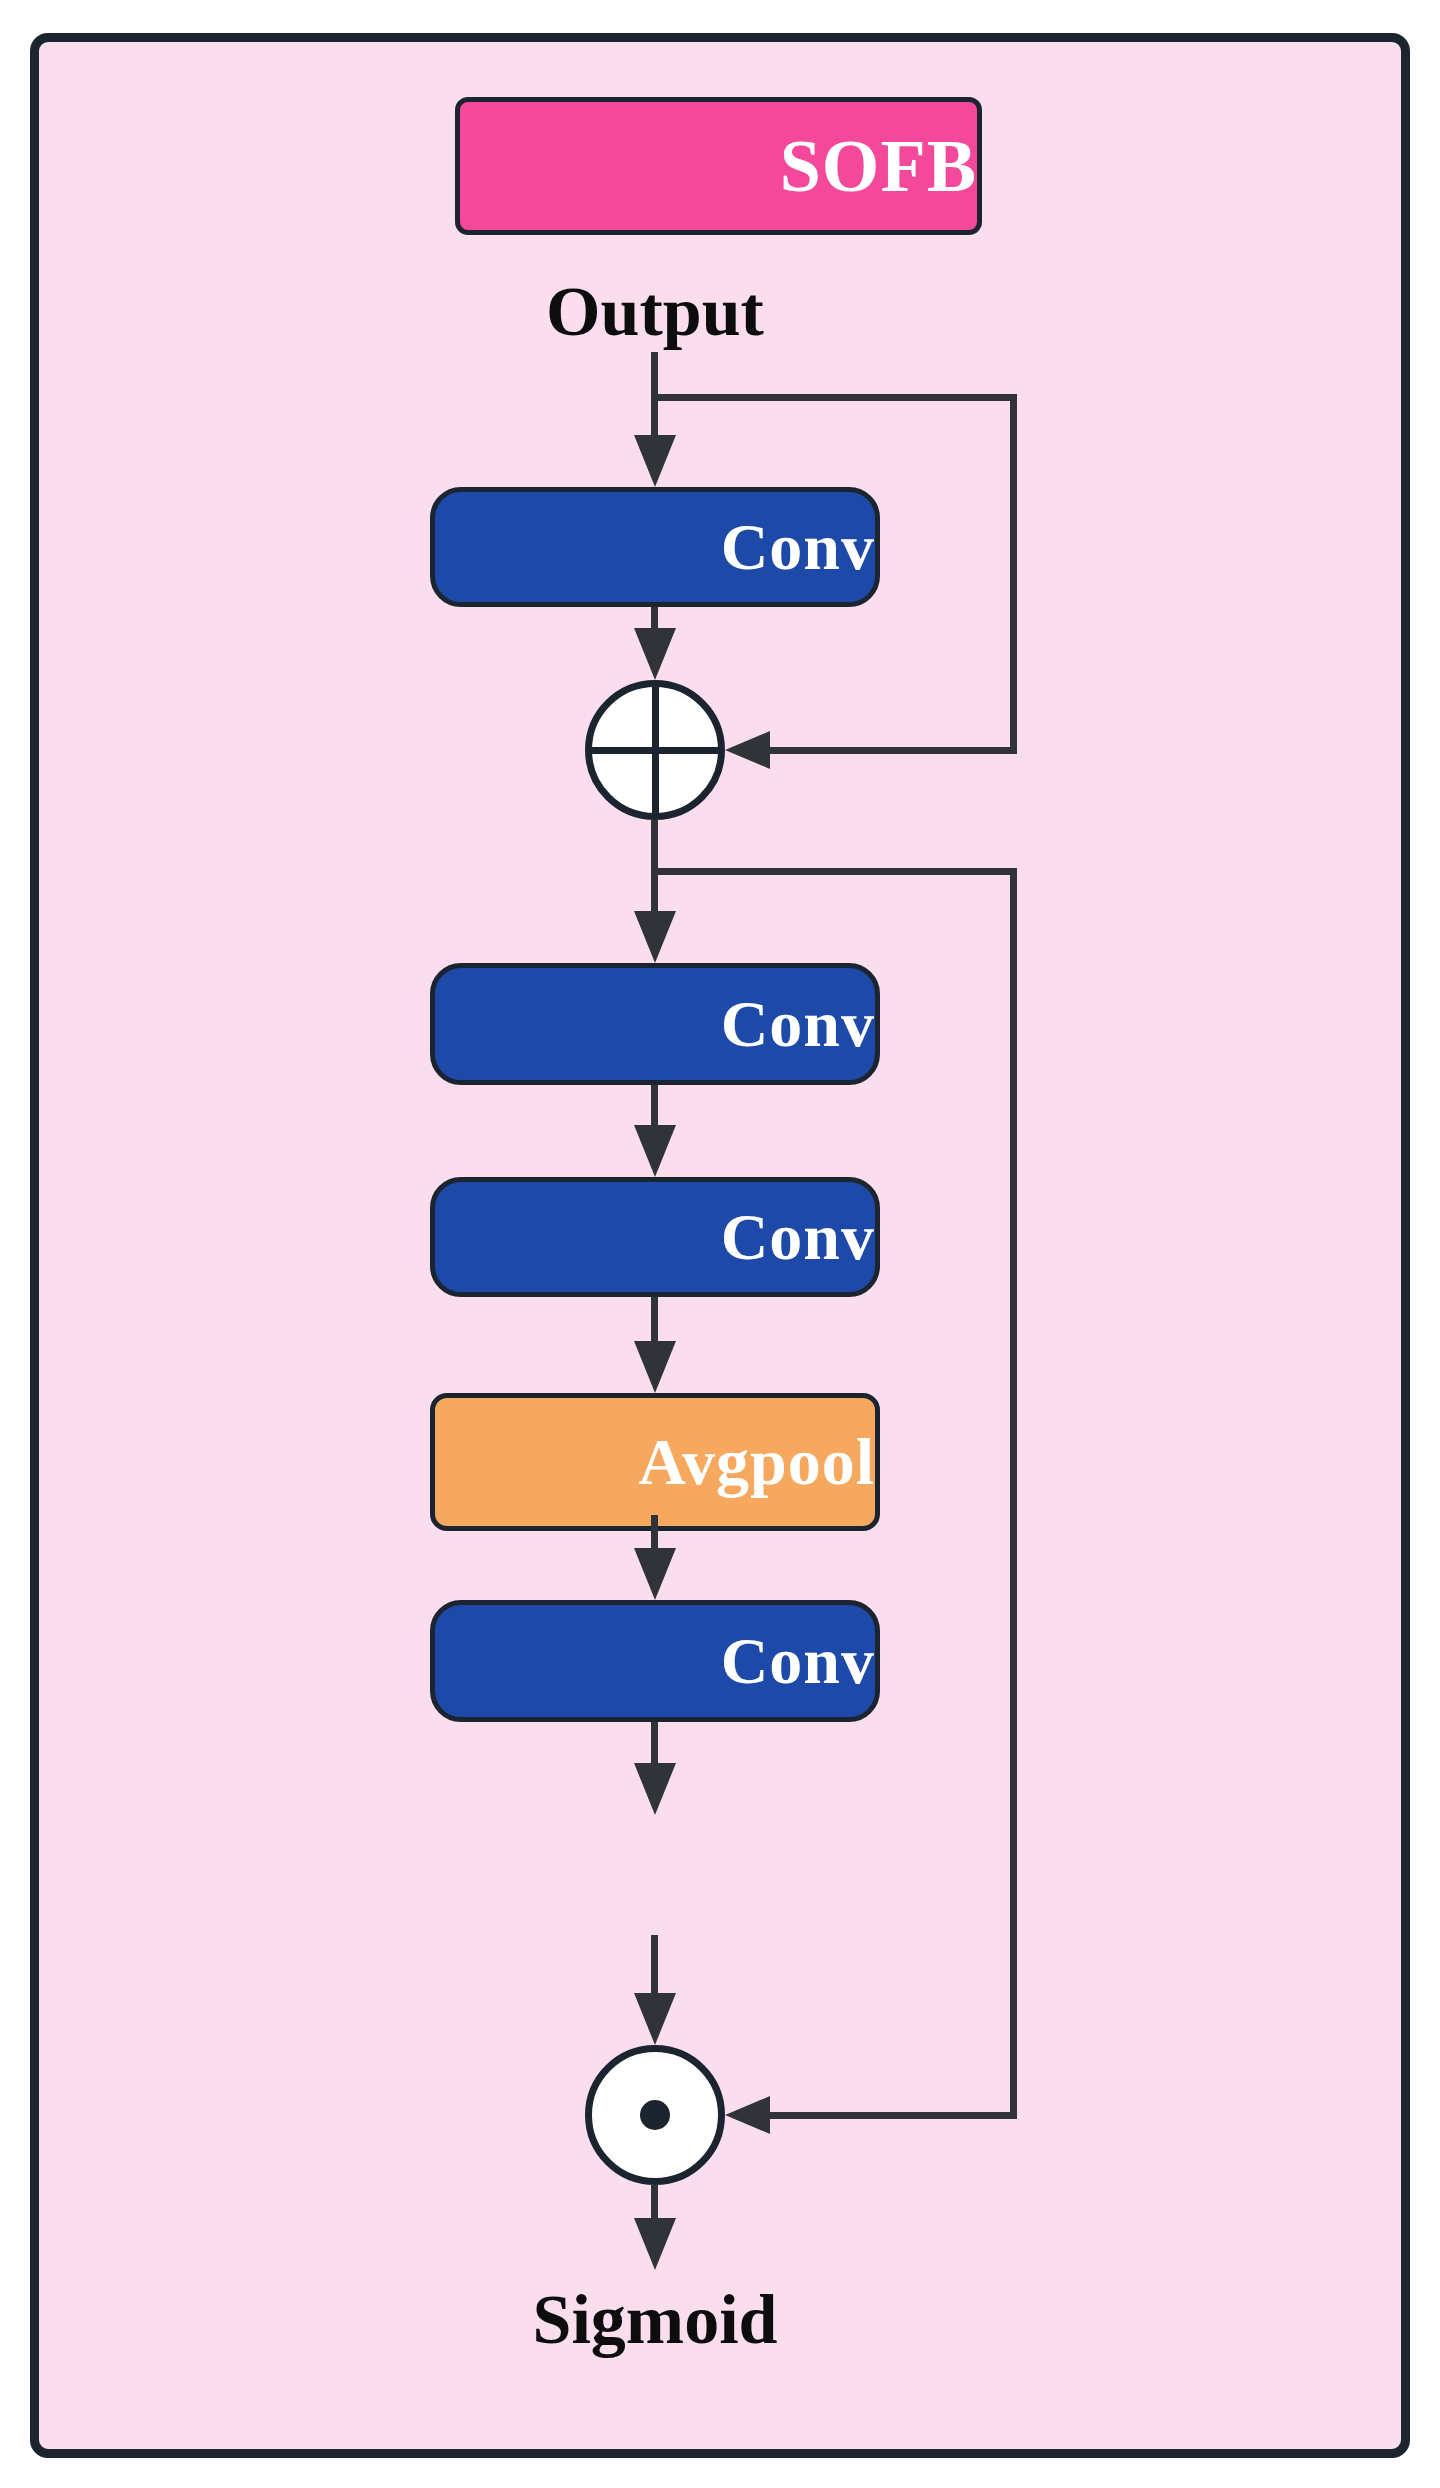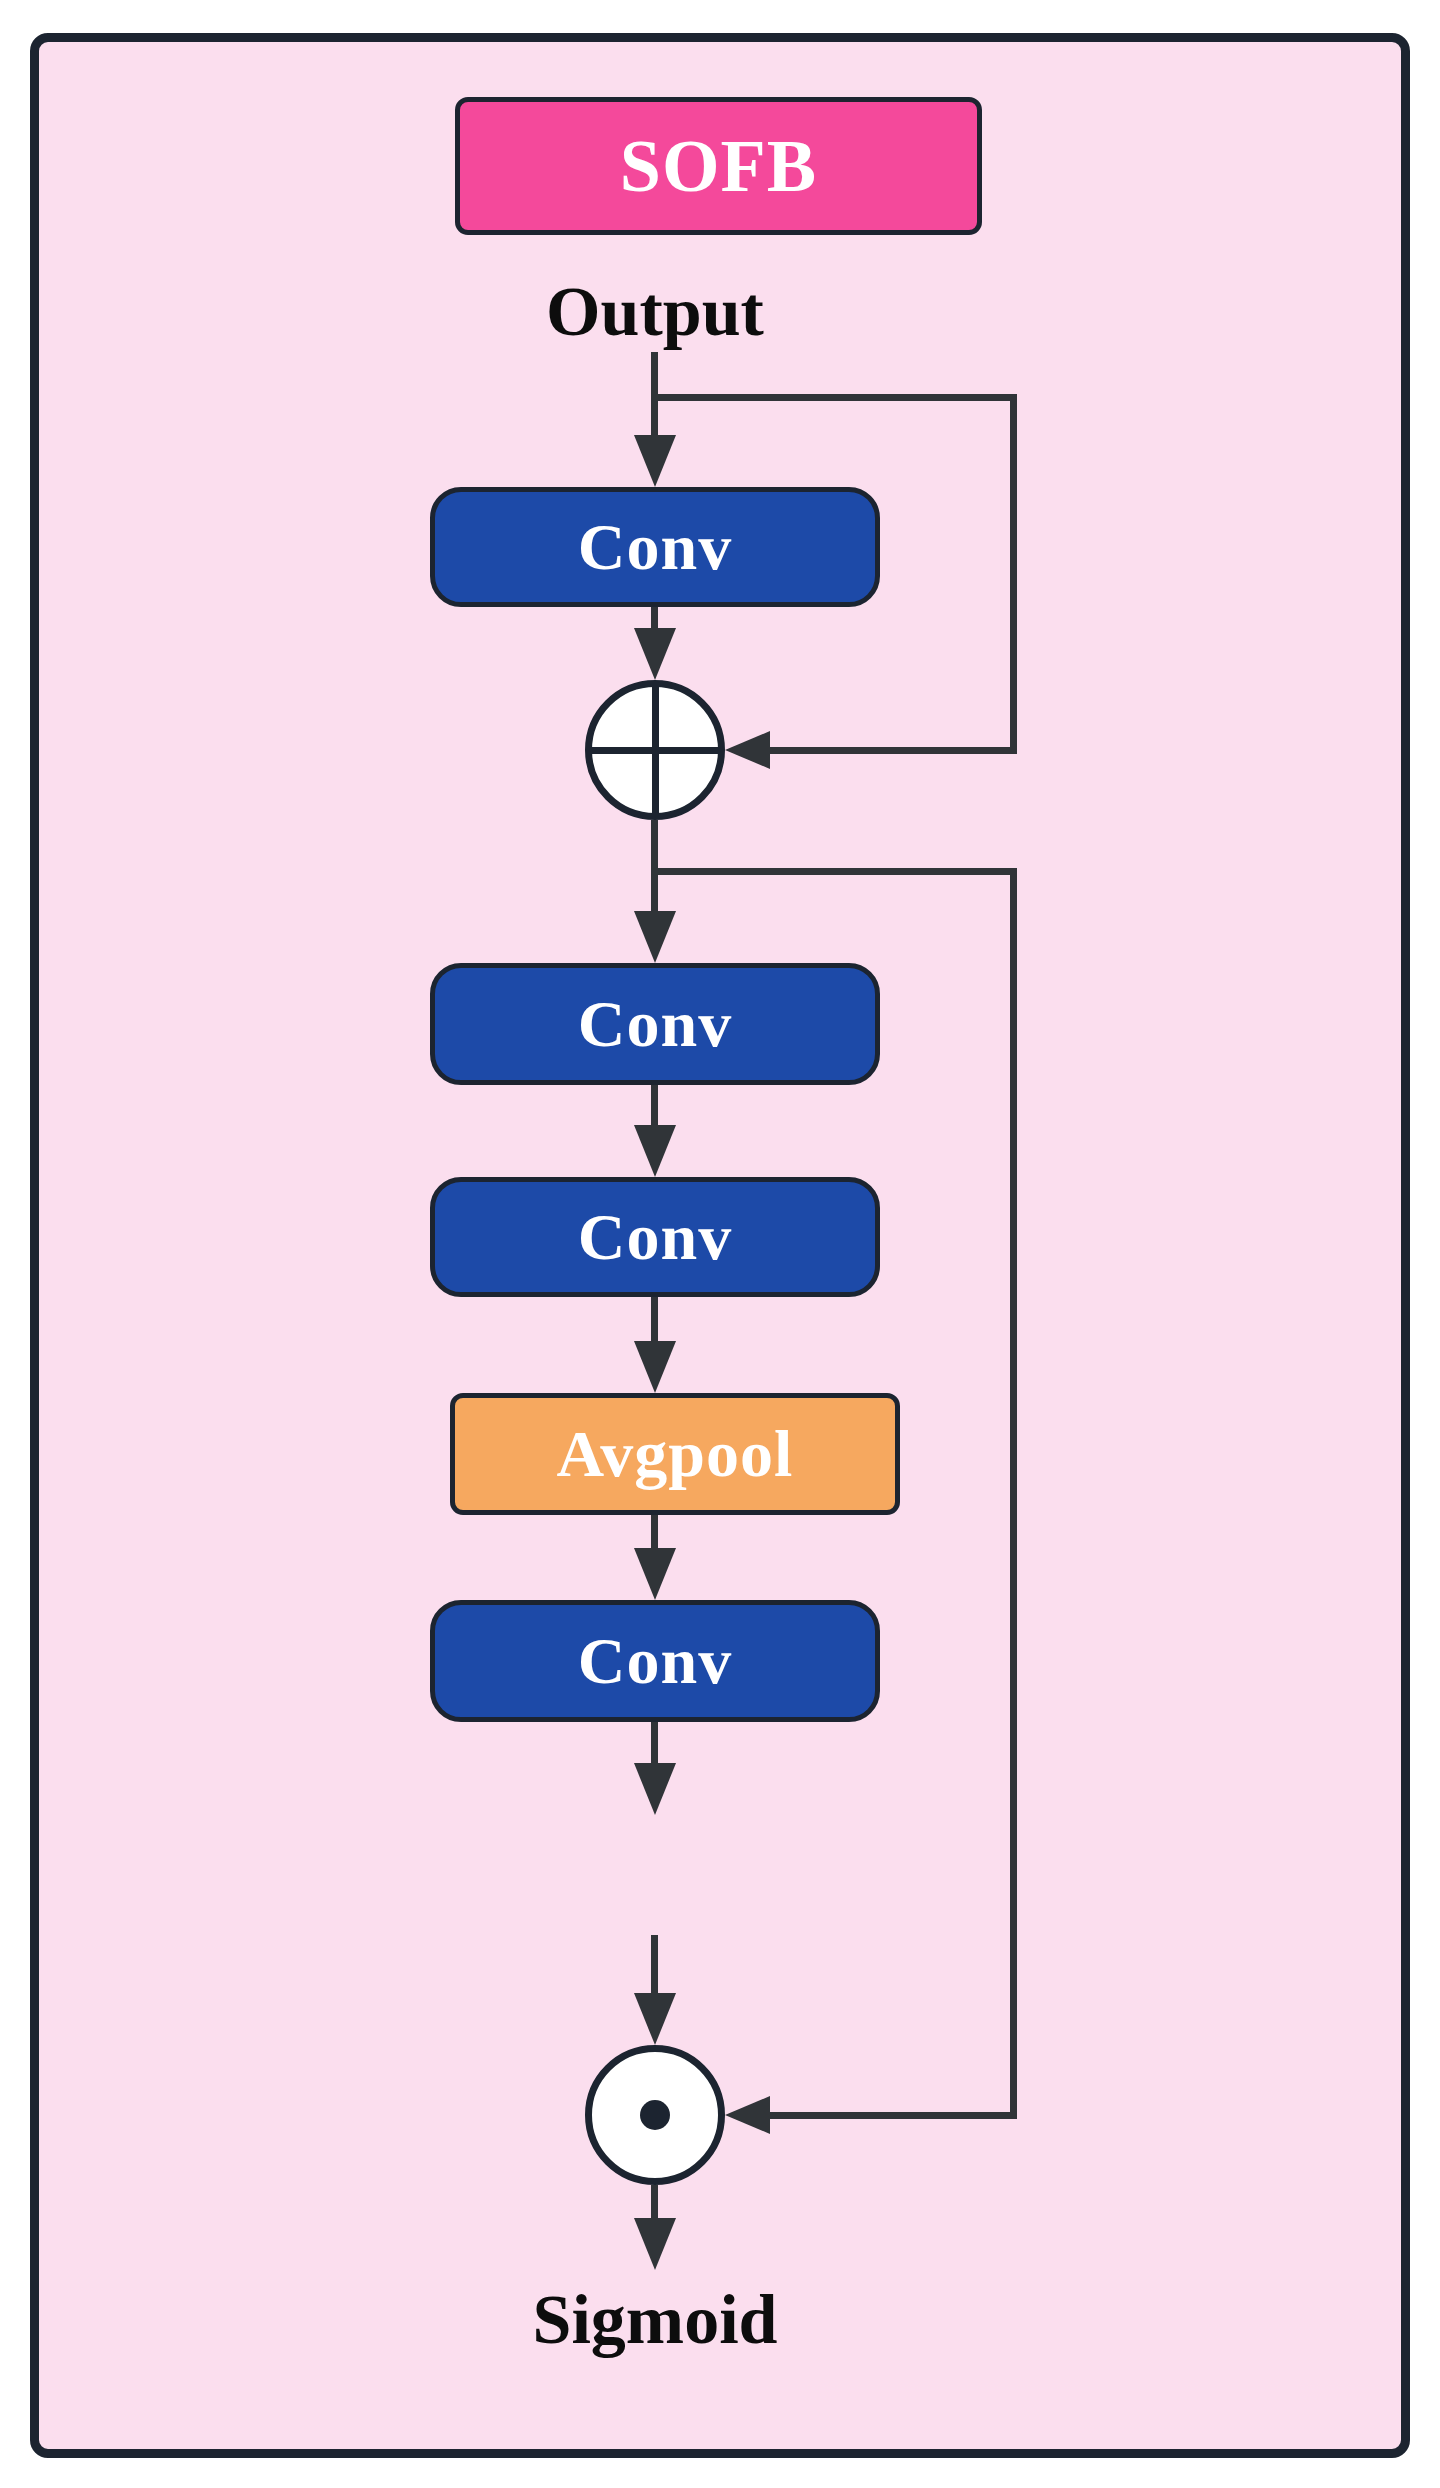--- a/index.html
+++ b/index.html
@@ -20,21 +20,21 @@
   }
   .frame{
     position:absolute;left:30px;top:33px;width:1380px;height:2425px;
     box-sizing:border-box;background:var(--canvas-bg);
     border:9px solid var(--box-border);border-radius:18px;
   }
   .stage{position:absolute;left:0;top:0;width:1440px;height:2488px;}
   .node{
     position:absolute;box-sizing:border-box;
     border:5px solid var(--box-border);border-radius:13px;
-    display:flex;align-items:center;justify-content:center;
+    display:flex;align-items:center;justify-content:flex-end;
     color:var(--box-text);font-weight:bold;font-size:66px;
     letter-spacing:1px;
   }
   .node.title{background:var(--title-pink);font-size:74px;}
   .node.conv{background:var(--conv-blue);border-radius:31px;}
   .node.pool{background:var(--pool-orange);}
   .flow-label{
     position:absolute;left:405px;width:500px;text-align:center;
     color:var(--label-text);font-weight:bold;font-size:70px;line-height:84px;
   }
@@ -114,21 +114,21 @@
   <div class="vline" style="left:651px;top:1085px;height:45px;"></div>
   <div class="arrow-down" style="left:634px;top:1125px;"></div>
 
   <div class="node conv" style="left:430px;top:1177px;width:450px;height:120px;">
     <span>Conv</span>
   </div>
 
   <div class="vline" style="left:651px;top:1297px;height:48px;"></div>
   <div class="arrow-down" style="left:634px;top:1341px;"></div>
 
-  <div class="node pool" style="left:450px;top:1393px;width:450px;height:122px;">
+  <div class="node pool" style="left:430px;top:1393px;width:450px;height:138px;border-radius:17px;">
     <span>Avgpool</span>
   </div>
 
   <div class="vline" style="left:651px;top:1515px;height:38px;"></div>
   <div class="arrow-down" style="left:634px;top:1548px;"></div>
 
   <div class="node conv" style="left:430px;top:1600px;width:450px;height:122px;">
     <span>Conv</span>
   </div>
 

